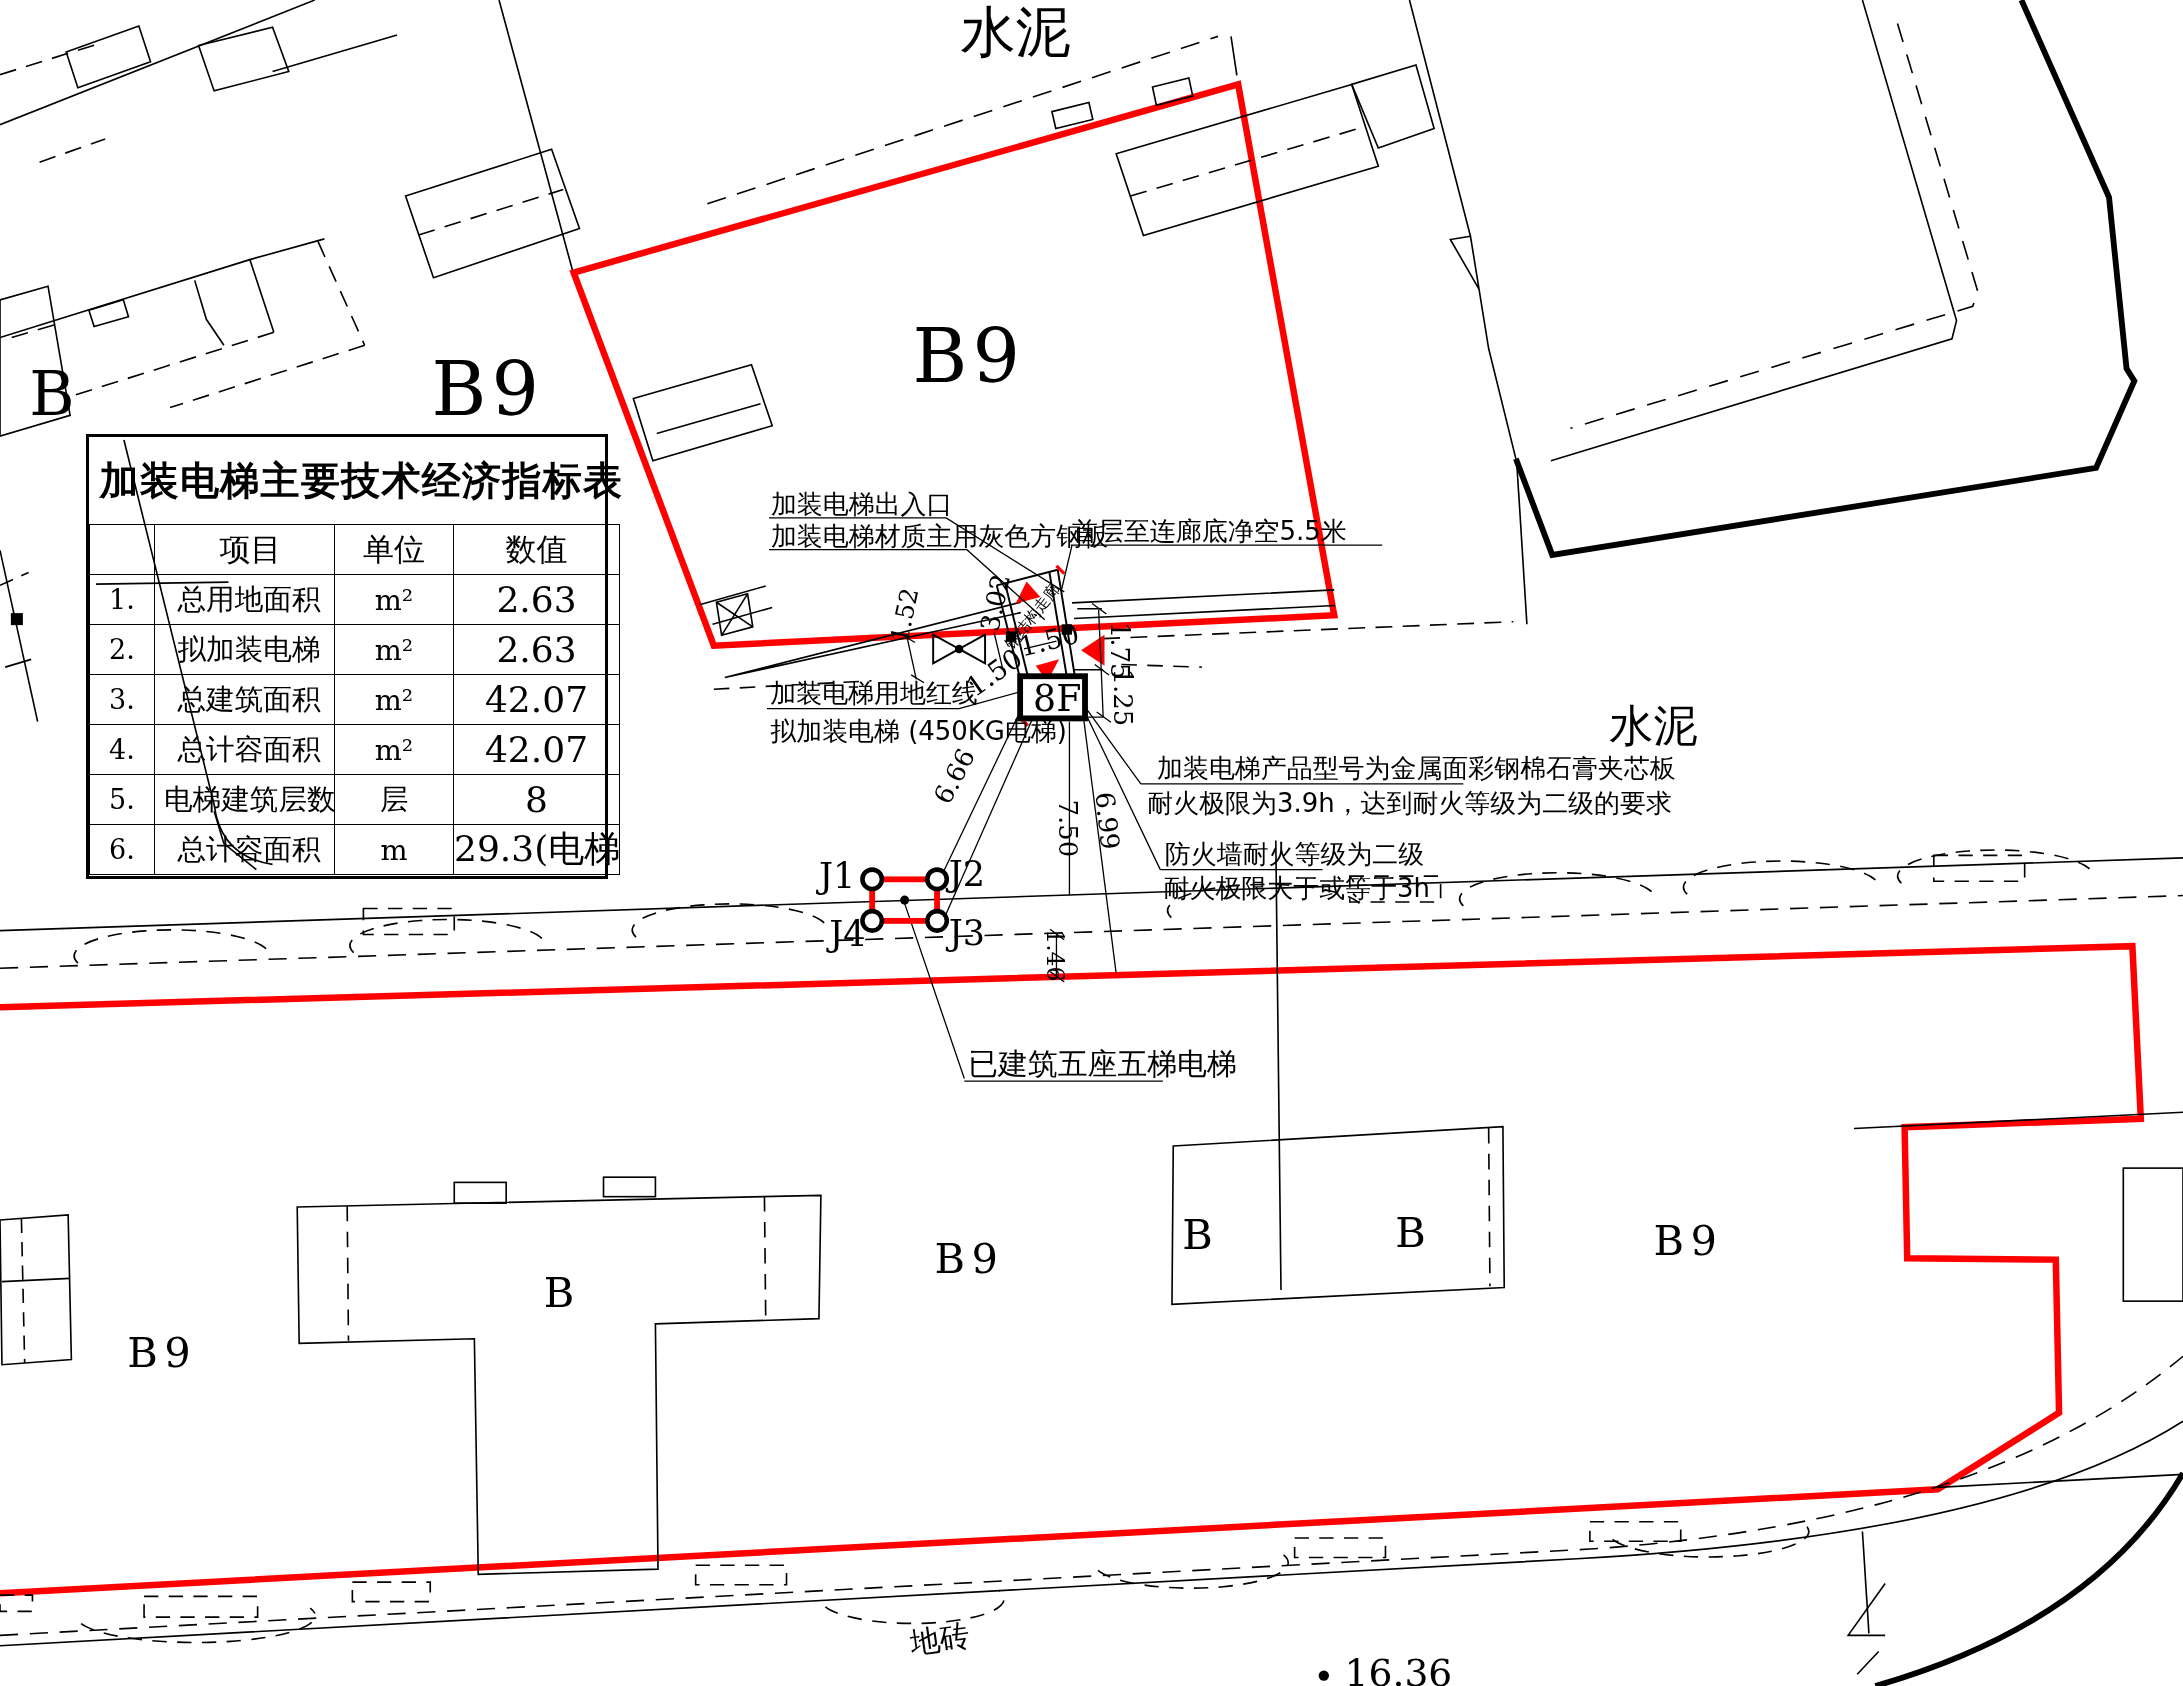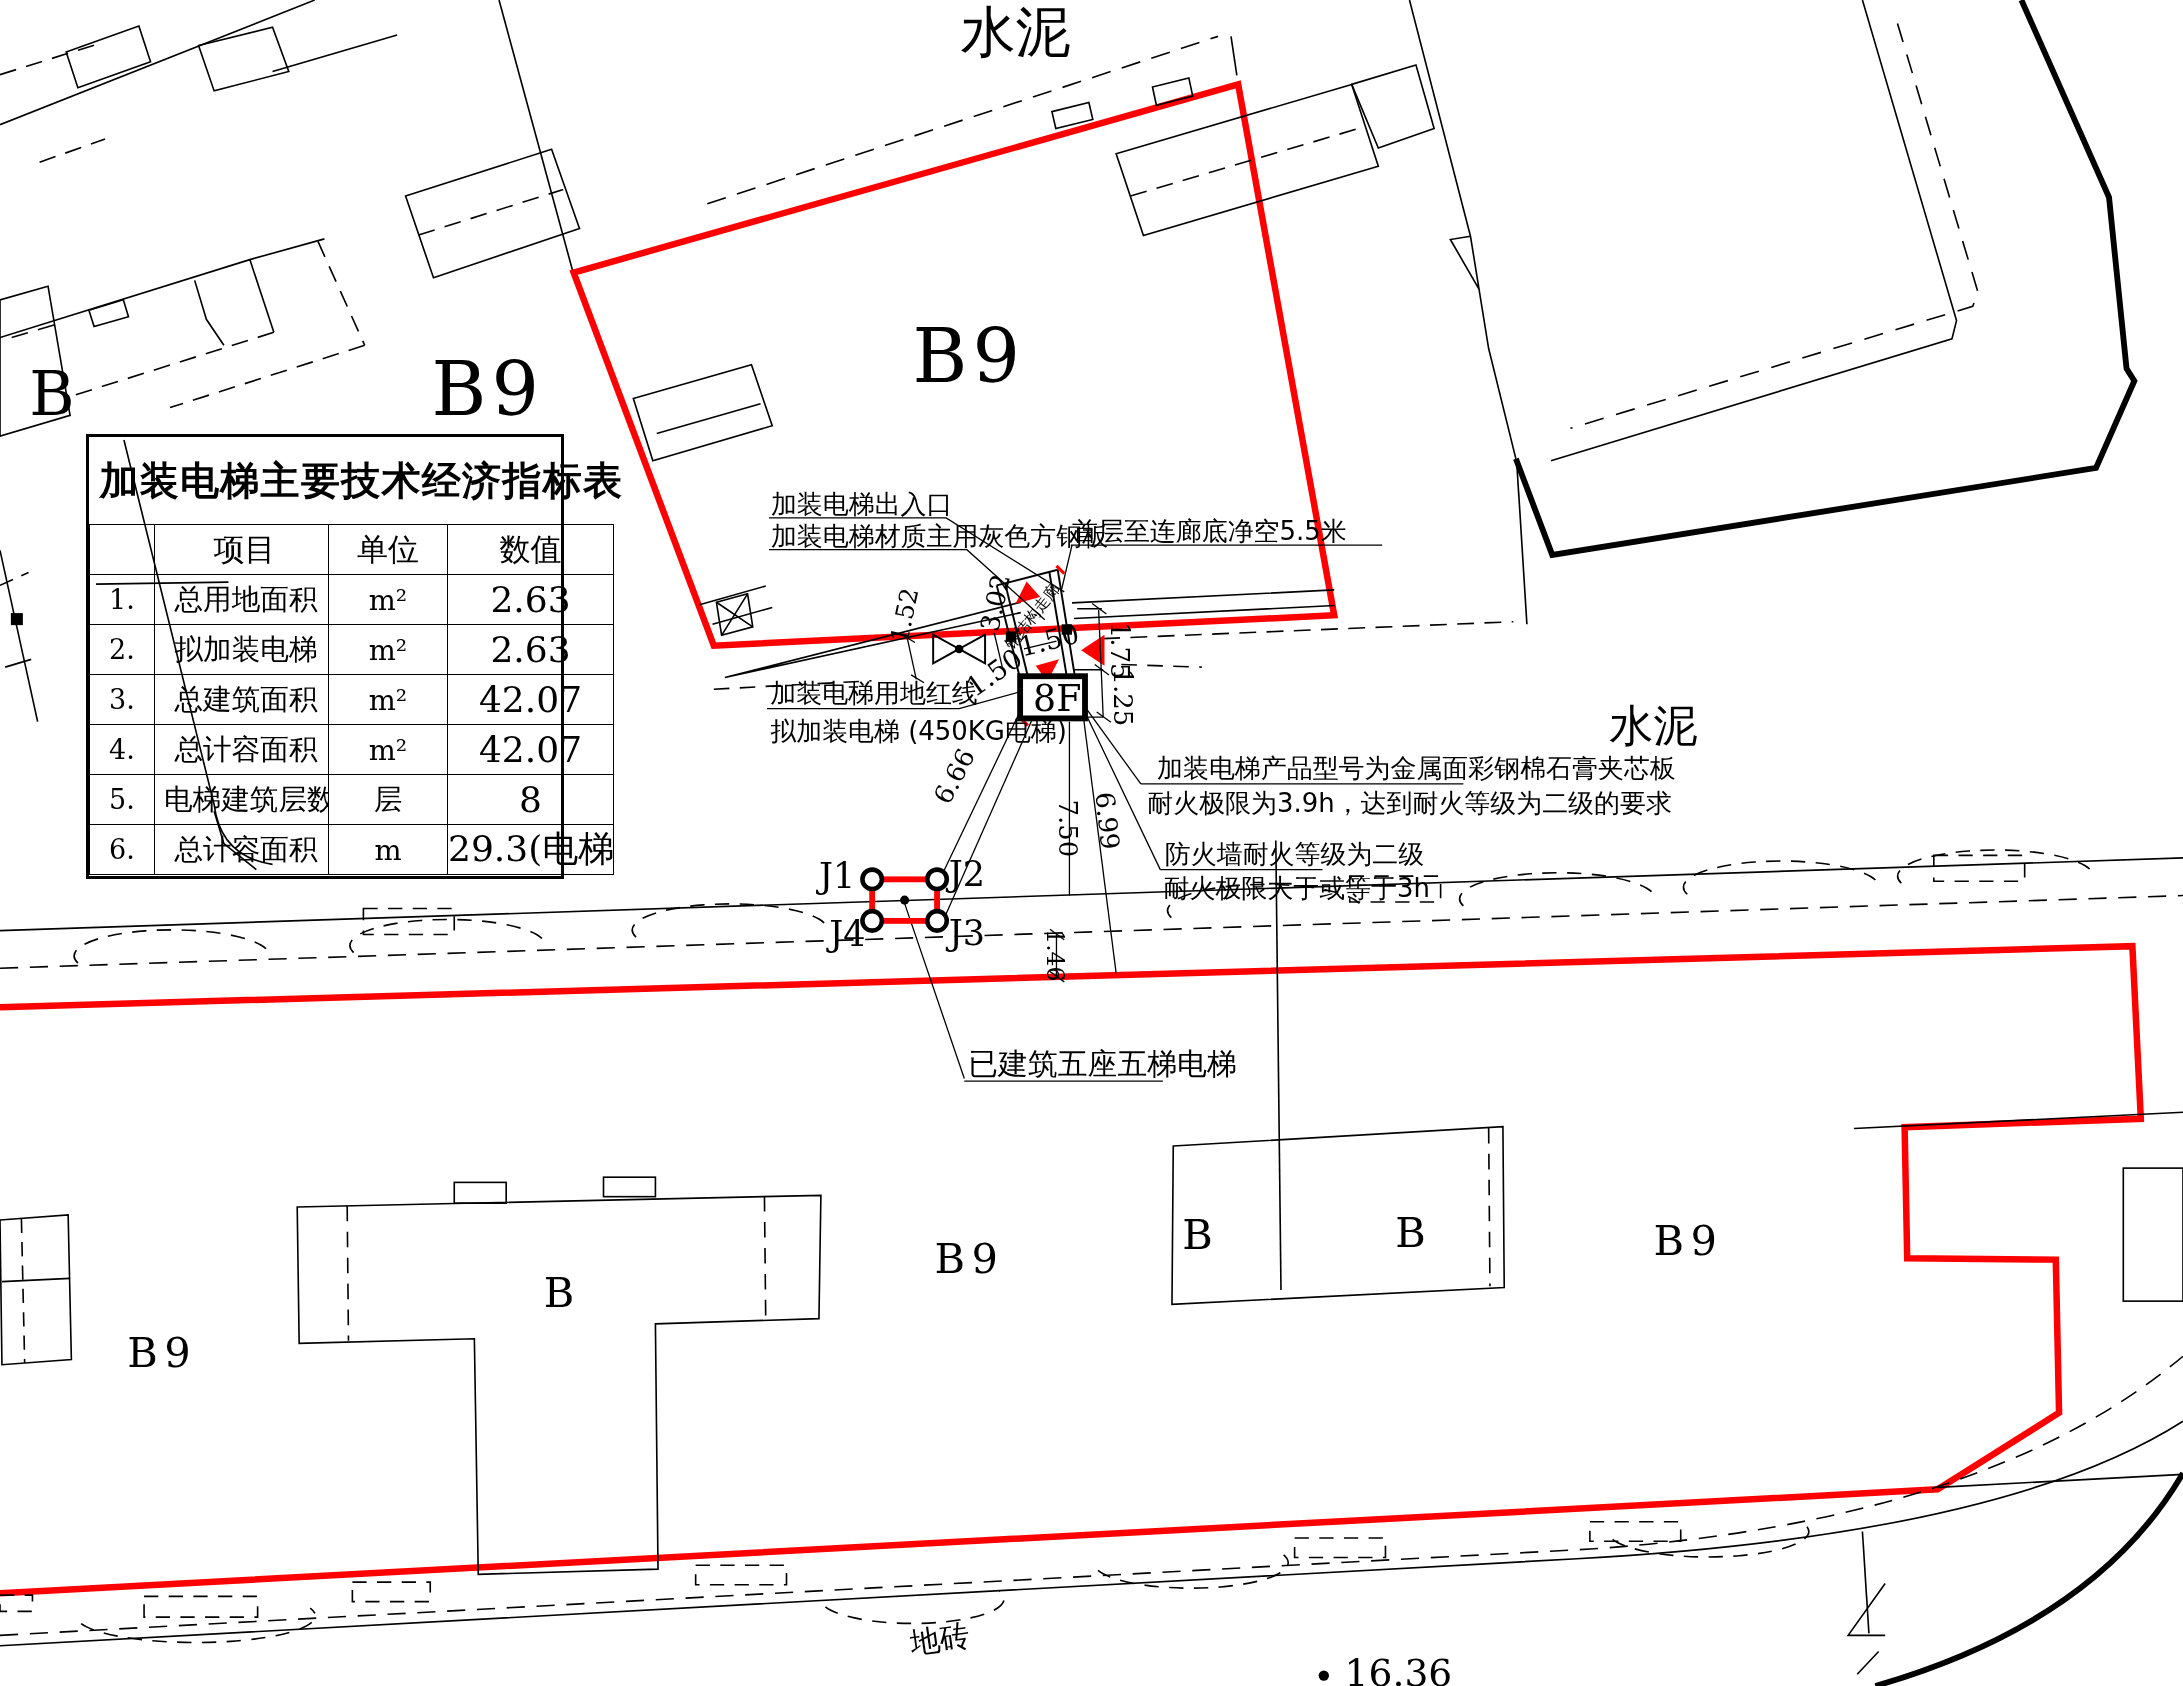--- a/index.html
+++ b/index.html
@@ -1,20 +1,20 @@
 <!DOCTYPE html>
 <html style="font-size:10.4px"><head>
 <meta charset="utf-8">
 <style>
   html,body{margin:0;padding:0;background:#fff;}
   #page{position:relative;width:2183px;height:1686px;background:#ffffff;overflow:hidden;
         font-family:"DejaVu Sans",sans-serif;}
   #plan-svg{position:absolute;left:0;top:0;}
   
-  #tbl-wrap{position:absolute;left:86px;top:434px;width:478px;height:445px;
+  #tbl-wrap{position:absolute;left:86px;top:434px;width:522px;height:445px;
             border:3.2px solid #000;box-sizing:border-box;background:transparent;}
   #tbl-title{height:87px;line-height:87px;padding-left:10.4px;font-size:39px;font-weight:600;
              color:#000;letter-spacing:1.3px;white-space:nowrap;}
   table.ind{border-collapse:collapse;width:100%;table-layout:fixed;}
   table.ind td{border:1.9px solid #000;height:49px;text-align:center;font-size:28.6px;color:#000;
                padding:0;overflow:hidden;white-space:nowrap;}
   table.ind td.no{width:64px;font-family:"DejaVu Serif",serif;font-size:27px;}
   table.ind td.item{width:167px;text-align:center;padding-left:9px;}
   table.ind td.unit{width:118px;font-family:"DejaVu Serif",serif;margin-left:24px;}
   table.ind td.val{width:165px;font-family:"DejaVu Serif",serif;font-size:36px;}
@@ -259,21 +259,21 @@
     <text class="num" font-size="58" x="2072" y="2598">16.36</text>
   </g>
 </svg>
 
 <div id="tbl-wrap">
   <div id="tbl-title">加装电梯主要技术经济指标表</div>
   <table class="ind">
     <tbody>
           <tr>
       <td class="no hdr"></td>
-      <td class="item hdr" style="padding-left:6px">项目</td>
+      <td class="item hdr" style="padding-left:12px">项目</td>
       <td class="unit hdr">单位</td>
       <td class="val hdr">数值</td>
     </tr>
     <tr>
       <td class="no">1.</td>
       <td class="item">总用地面积</td>
       <td class="unit">m²</td>
       <td class="val">2.63</td>
     </tr>
     <tr>

